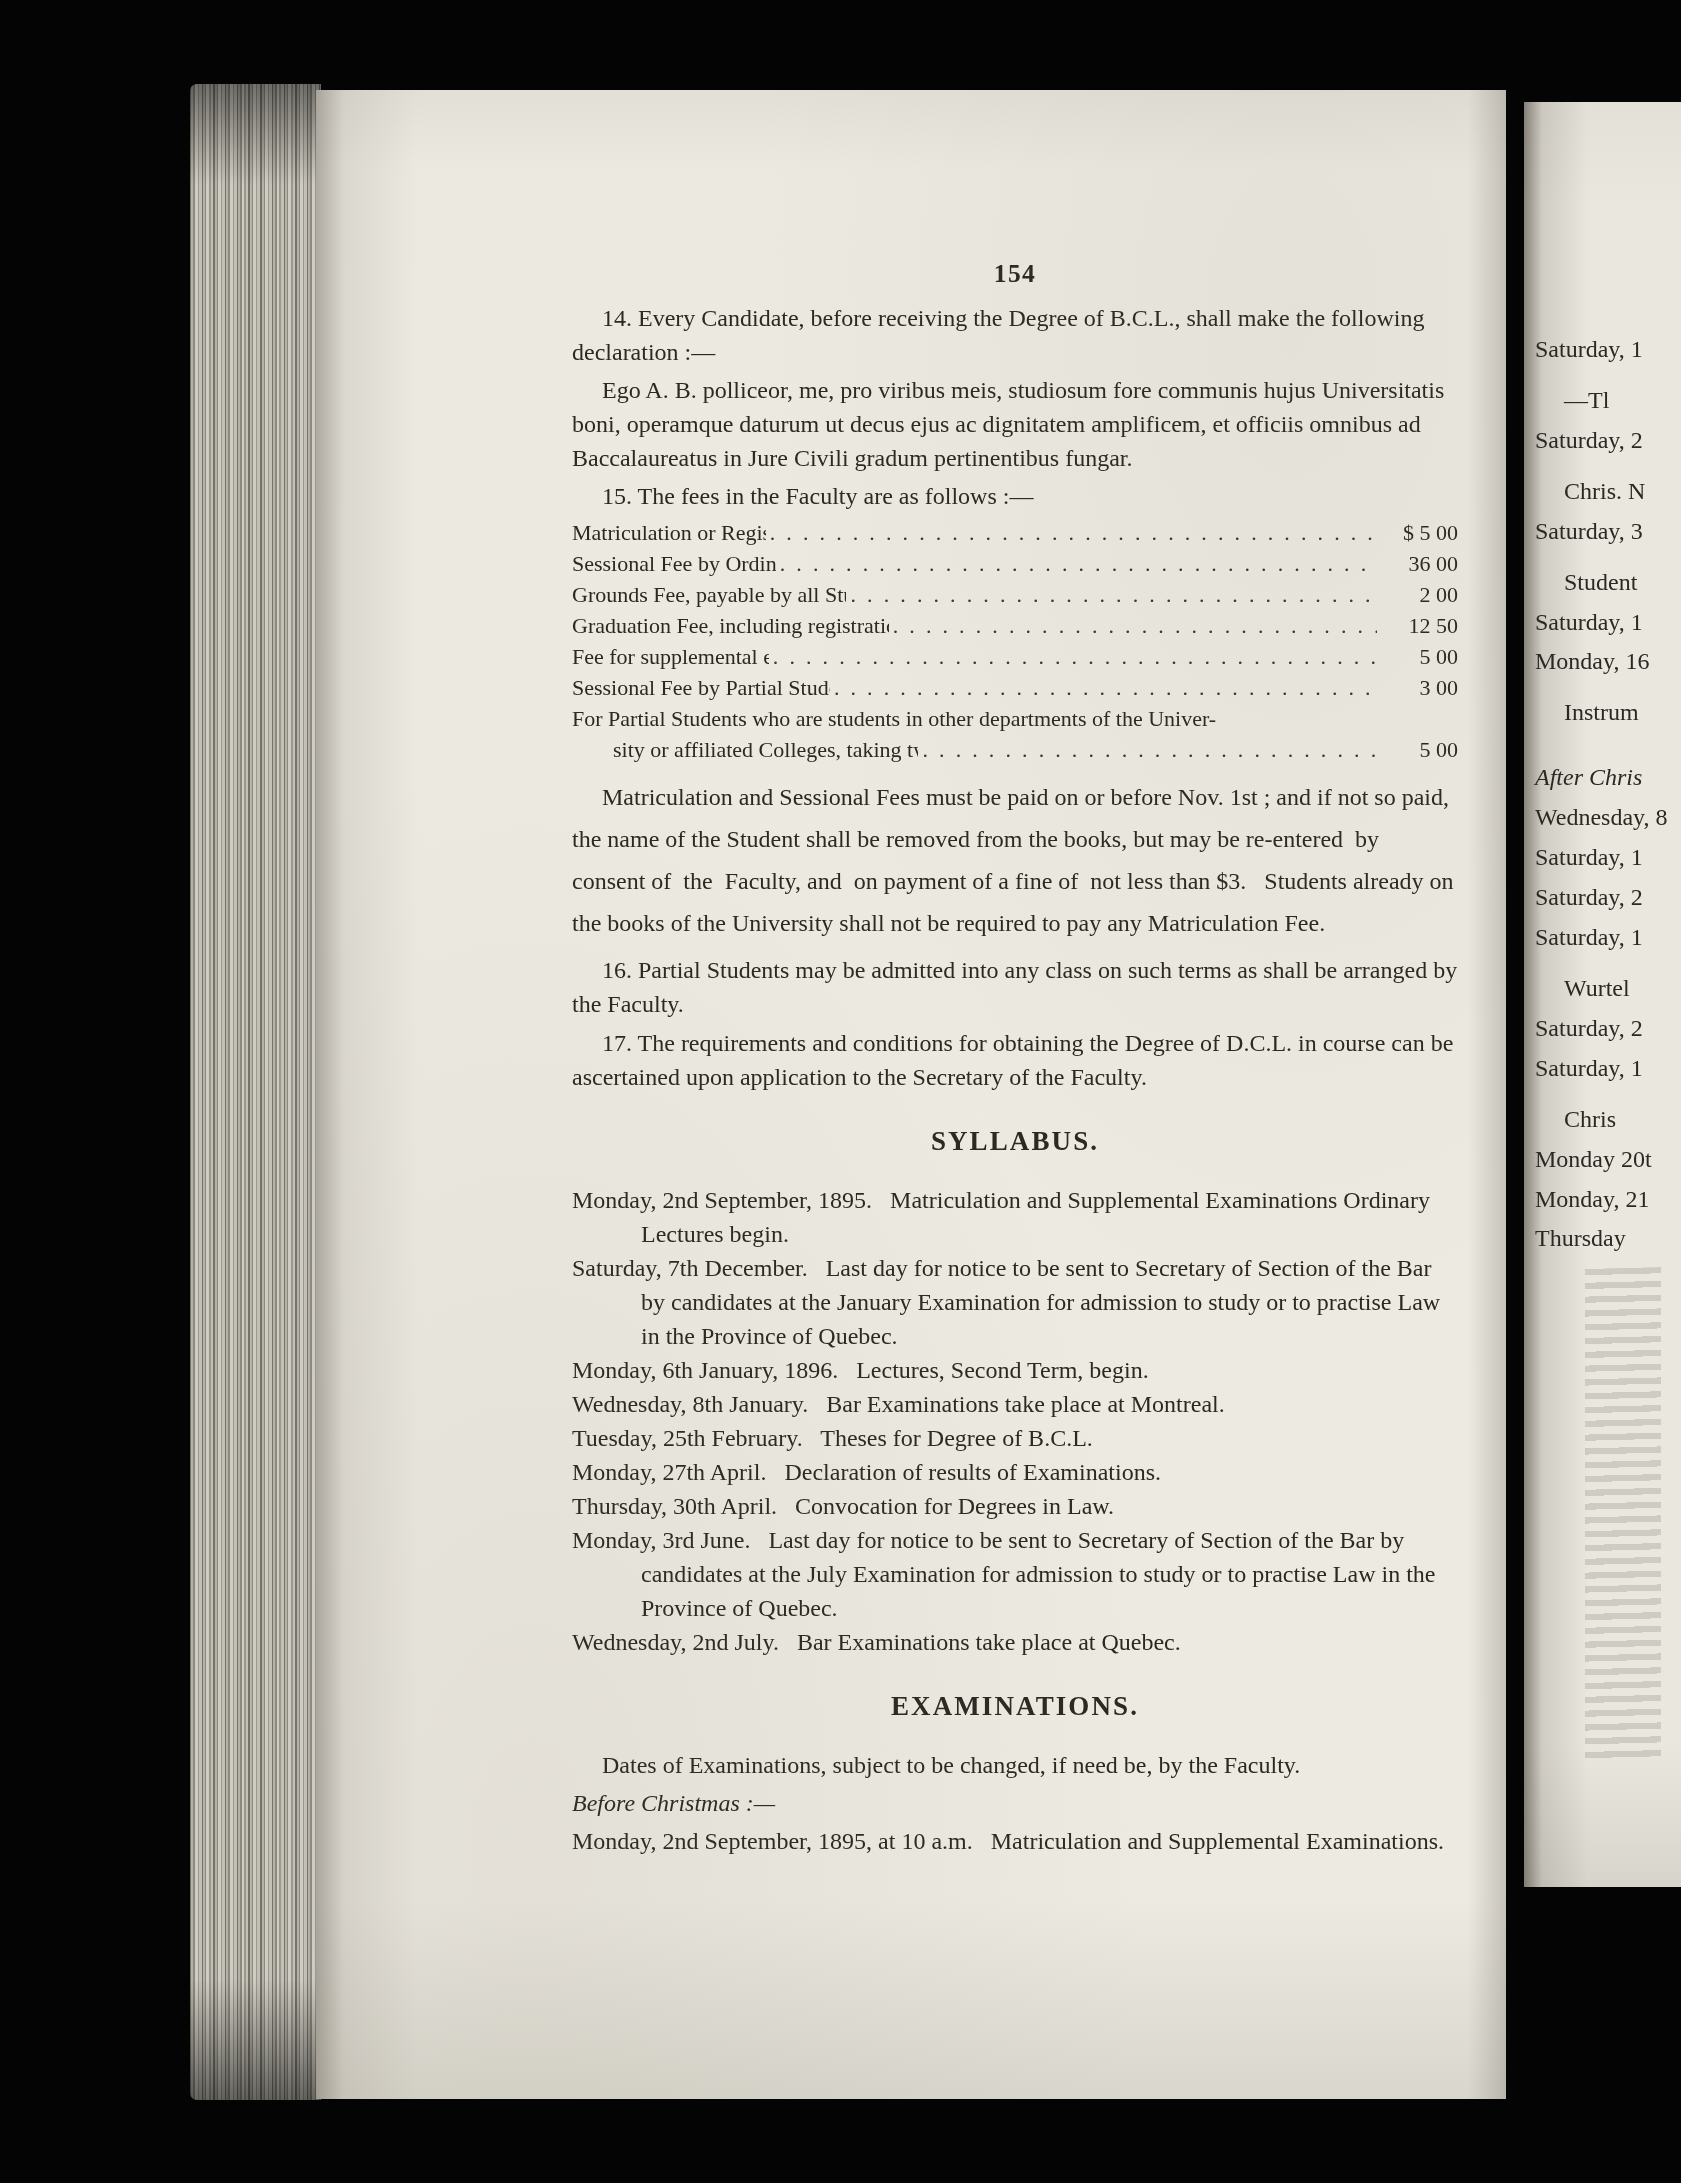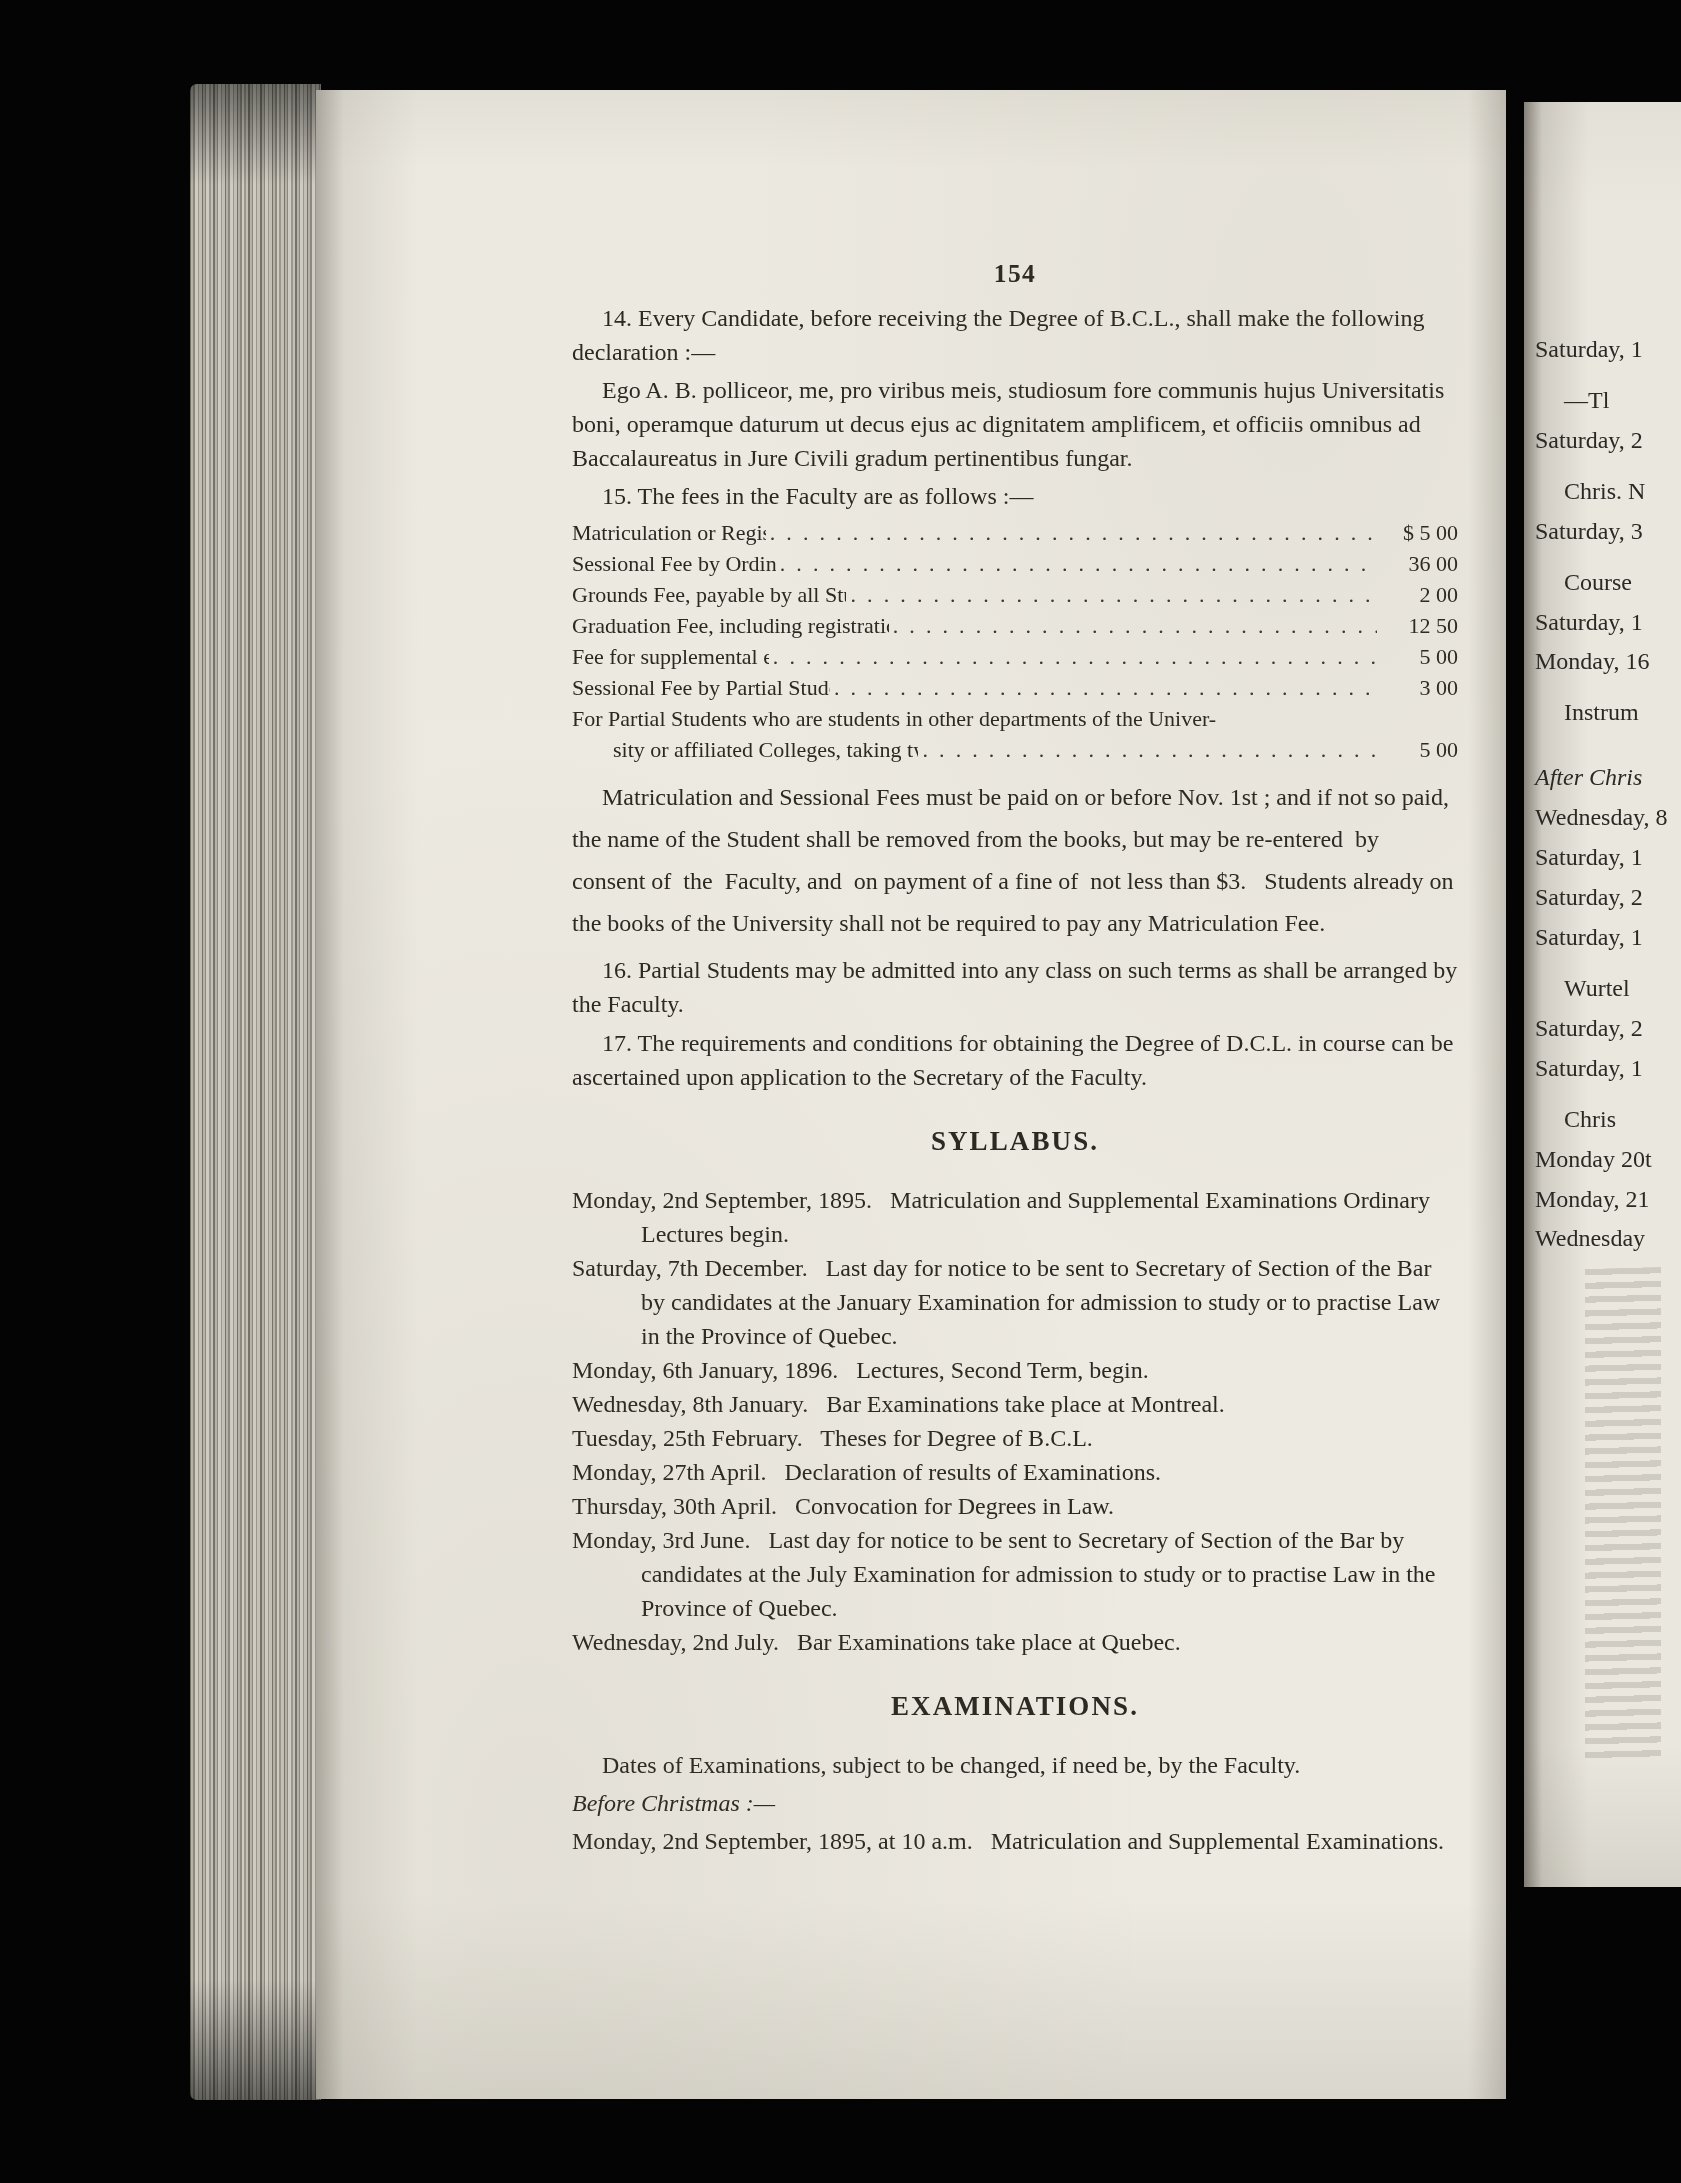--- a/index.html
+++ b/index.html
@@ -260,35 +260,35 @@
     </div>
   </div>
 
   <div class="right-page">
     <div class="right-content">
       <div class="r-line">Saturday, 1</div>
       <div class="r-line sub">—Tl</div>
       <div class="r-line">Saturday, 2</div>
       <div class="r-line sub">Chris. N</div>
       <div class="r-line">Saturday, 3</div>
-      <div class="r-line sub">Course</div>
+      <div class="r-line sub">Student</div>
       <div class="r-line">Saturday, 1</div>
       <div class="r-line">Monday, 16</div>
       <div class="r-line sub">Instrum</div>
       <div class="r-line gap italic">After Chris</div>
       <div class="r-line">Wednesday, 8</div>
       <div class="r-line">Saturday, 1</div>
       <div class="r-line">Saturday, 2</div>
       <div class="r-line">Saturday, 1</div>
       <div class="r-line sub">Wurtel</div>
       <div class="r-line">Saturday, 2</div>
       <div class="r-line">Saturday, 1</div>
       <div class="r-line sub">Chris</div>
       <div class="r-line">Monday 20t</div>
       <div class="r-line">Monday, 21</div>
-      <div class="r-line">Wednesday</div>
+      <div class="r-line">Thursday</div>
     </div>
   </div>
 
   <div class="bleed-smudge"></div>
 
 </div>
 
 
 </body></html>

